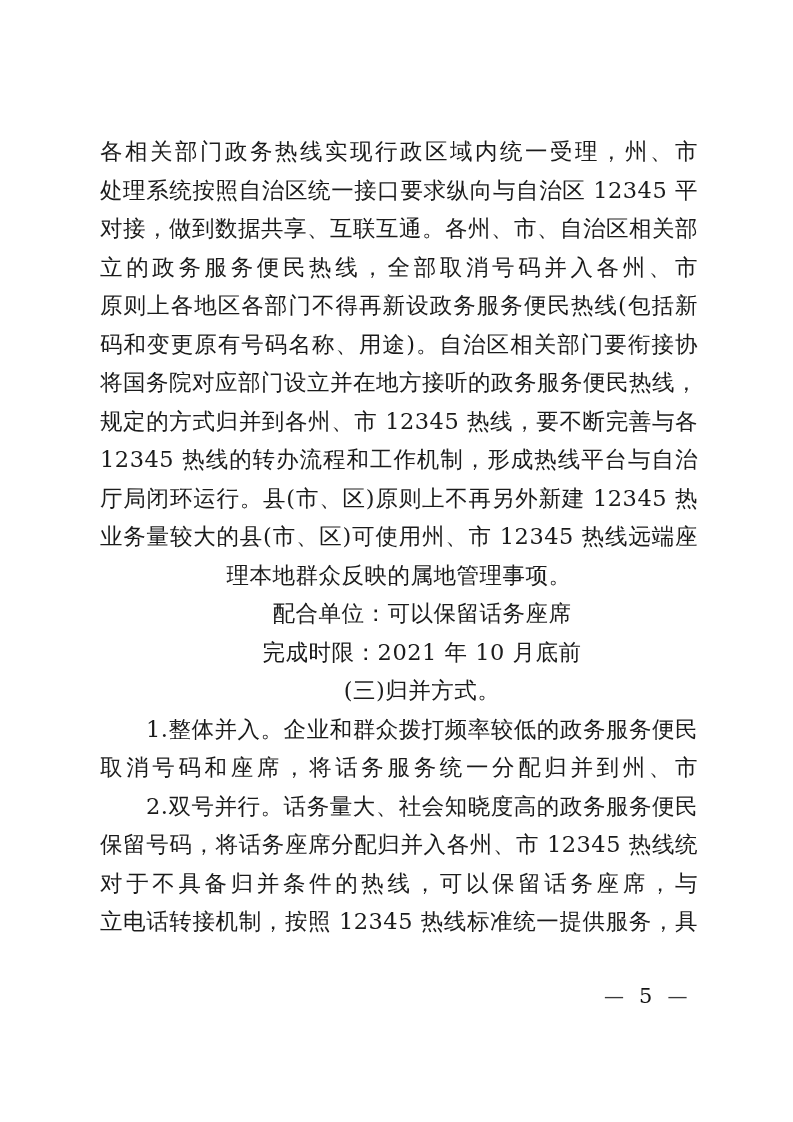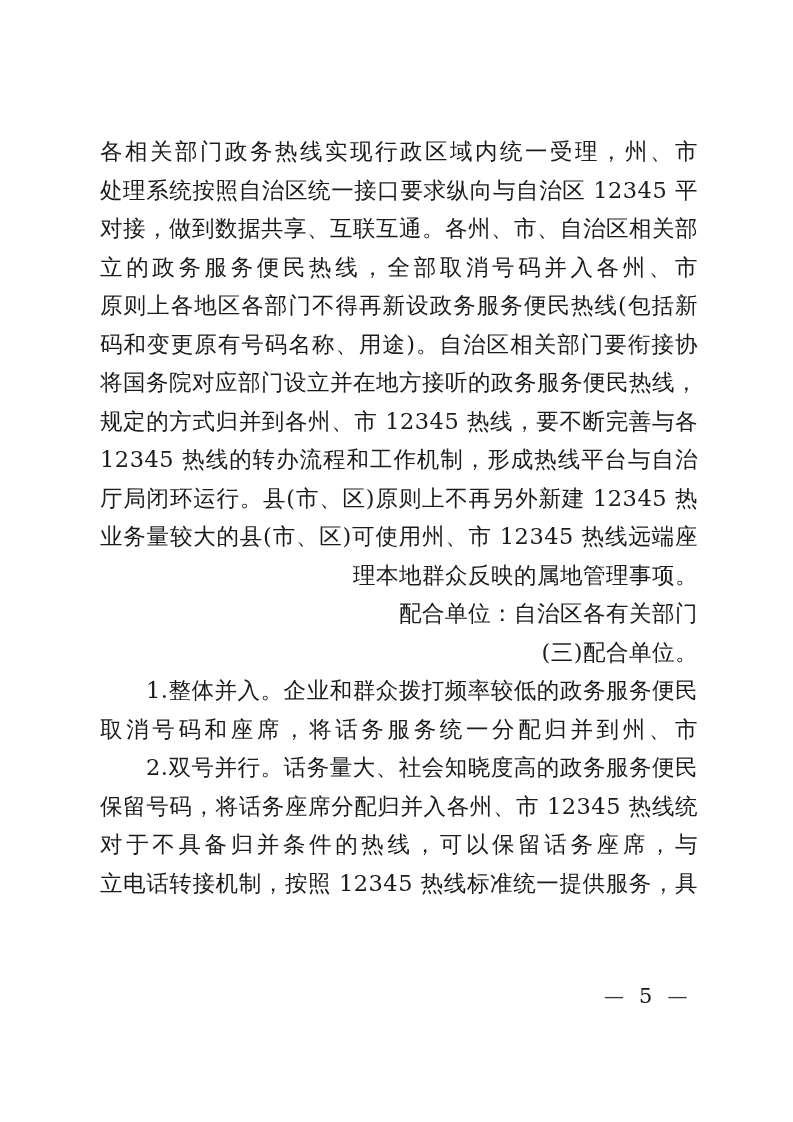--- a/index.html
+++ b/index.html
@@ -21,21 +21,21 @@
     position: absolute;
     left: 100px;
     top: 132px;
     width: 598px;
   }
   .line {
     height: 38.5px;
     line-height: 38.5px;
     font-size: 22.5px;
     letter-spacing: 0.5px;
-    text-align: right;
+    text-align: center;
     overflow: hidden;
     white-space: nowrap;
   }
   .line.fill {
     white-space: normal;
     text-align: justify;
     text-align-last: justify;
     text-justify: inter-character;
   }
   .line.indent {
@@ -70,22 +70,23 @@
       <div class="line fill">对接，做到数据共享、互联互通。各州、市、自治区相关部门自行设</div>
       <div class="line fill">立的政务服务便民热线，全部取消号码并入各州、市 12345 热线。</div>
       <div class="line fill">原则上各地区各部门不得再新设政务服务便民热线(包括新设号</div>
       <div class="line fill">码和变更原有号码名称、用途)。自治区相关部门要衔接协调做好</div>
       <div class="line fill">将国务院对应部门设立并在地方接听的政务服务便民热线，按照</div>
       <div class="line fill">规定的方式归并到各州、市 12345 热线，要不断完善与各州、市</div>
       <div class="line fill">12345 热线的转办流程和工作机制，形成热线平台与自治区相关</div>
       <div class="line fill">厅局闭环运行。县(市、区)原则上不再另外新建 12345 热线，部分</div>
       <div class="line fill">业务量较大的县(市、区)可使用州、市 12345 热线远端座席方式受</div>
       <div class="line">理本地群众反映的属地管理事项。</div>
-      <div class="line indent">配合单位：自治区各有关部门</div>
-      <div class="line indent">(三)配合单位。</div>
+      <div class="line indent">配合单位：可以保留话务座席</div>
+      <div class="line indent">完成时限：2021 年 10 月底前</div>
+      <div class="line indent">(三)归并方式。</div>
       <div class="line indent fill">1.整体并入。企业和群众拨打频率较低的政务服务便民热线，</div>
       <div class="line fill">取消号码和座席，将话务服务统一分配归并到州、市 12345 热线。</div>
       <div class="line indent fill">2.双号并行。话务量大、社会知晓度高的政务服务便民热线，</div>
       <div class="line fill">保留号码，将话务座席分配归并入各州、市 12345 热线统一管理。</div>
       <div class="line fill">对于不具备归并条件的热线，可以保留话务座席，与 12345 热线建</div>
       <div class="line fill">立电话转接机制，按照 12345 热线标准统一提供服务，具体由各州、</div>
     </div>
 
   <div class="page-number">
     <span class="dash">—</span>

